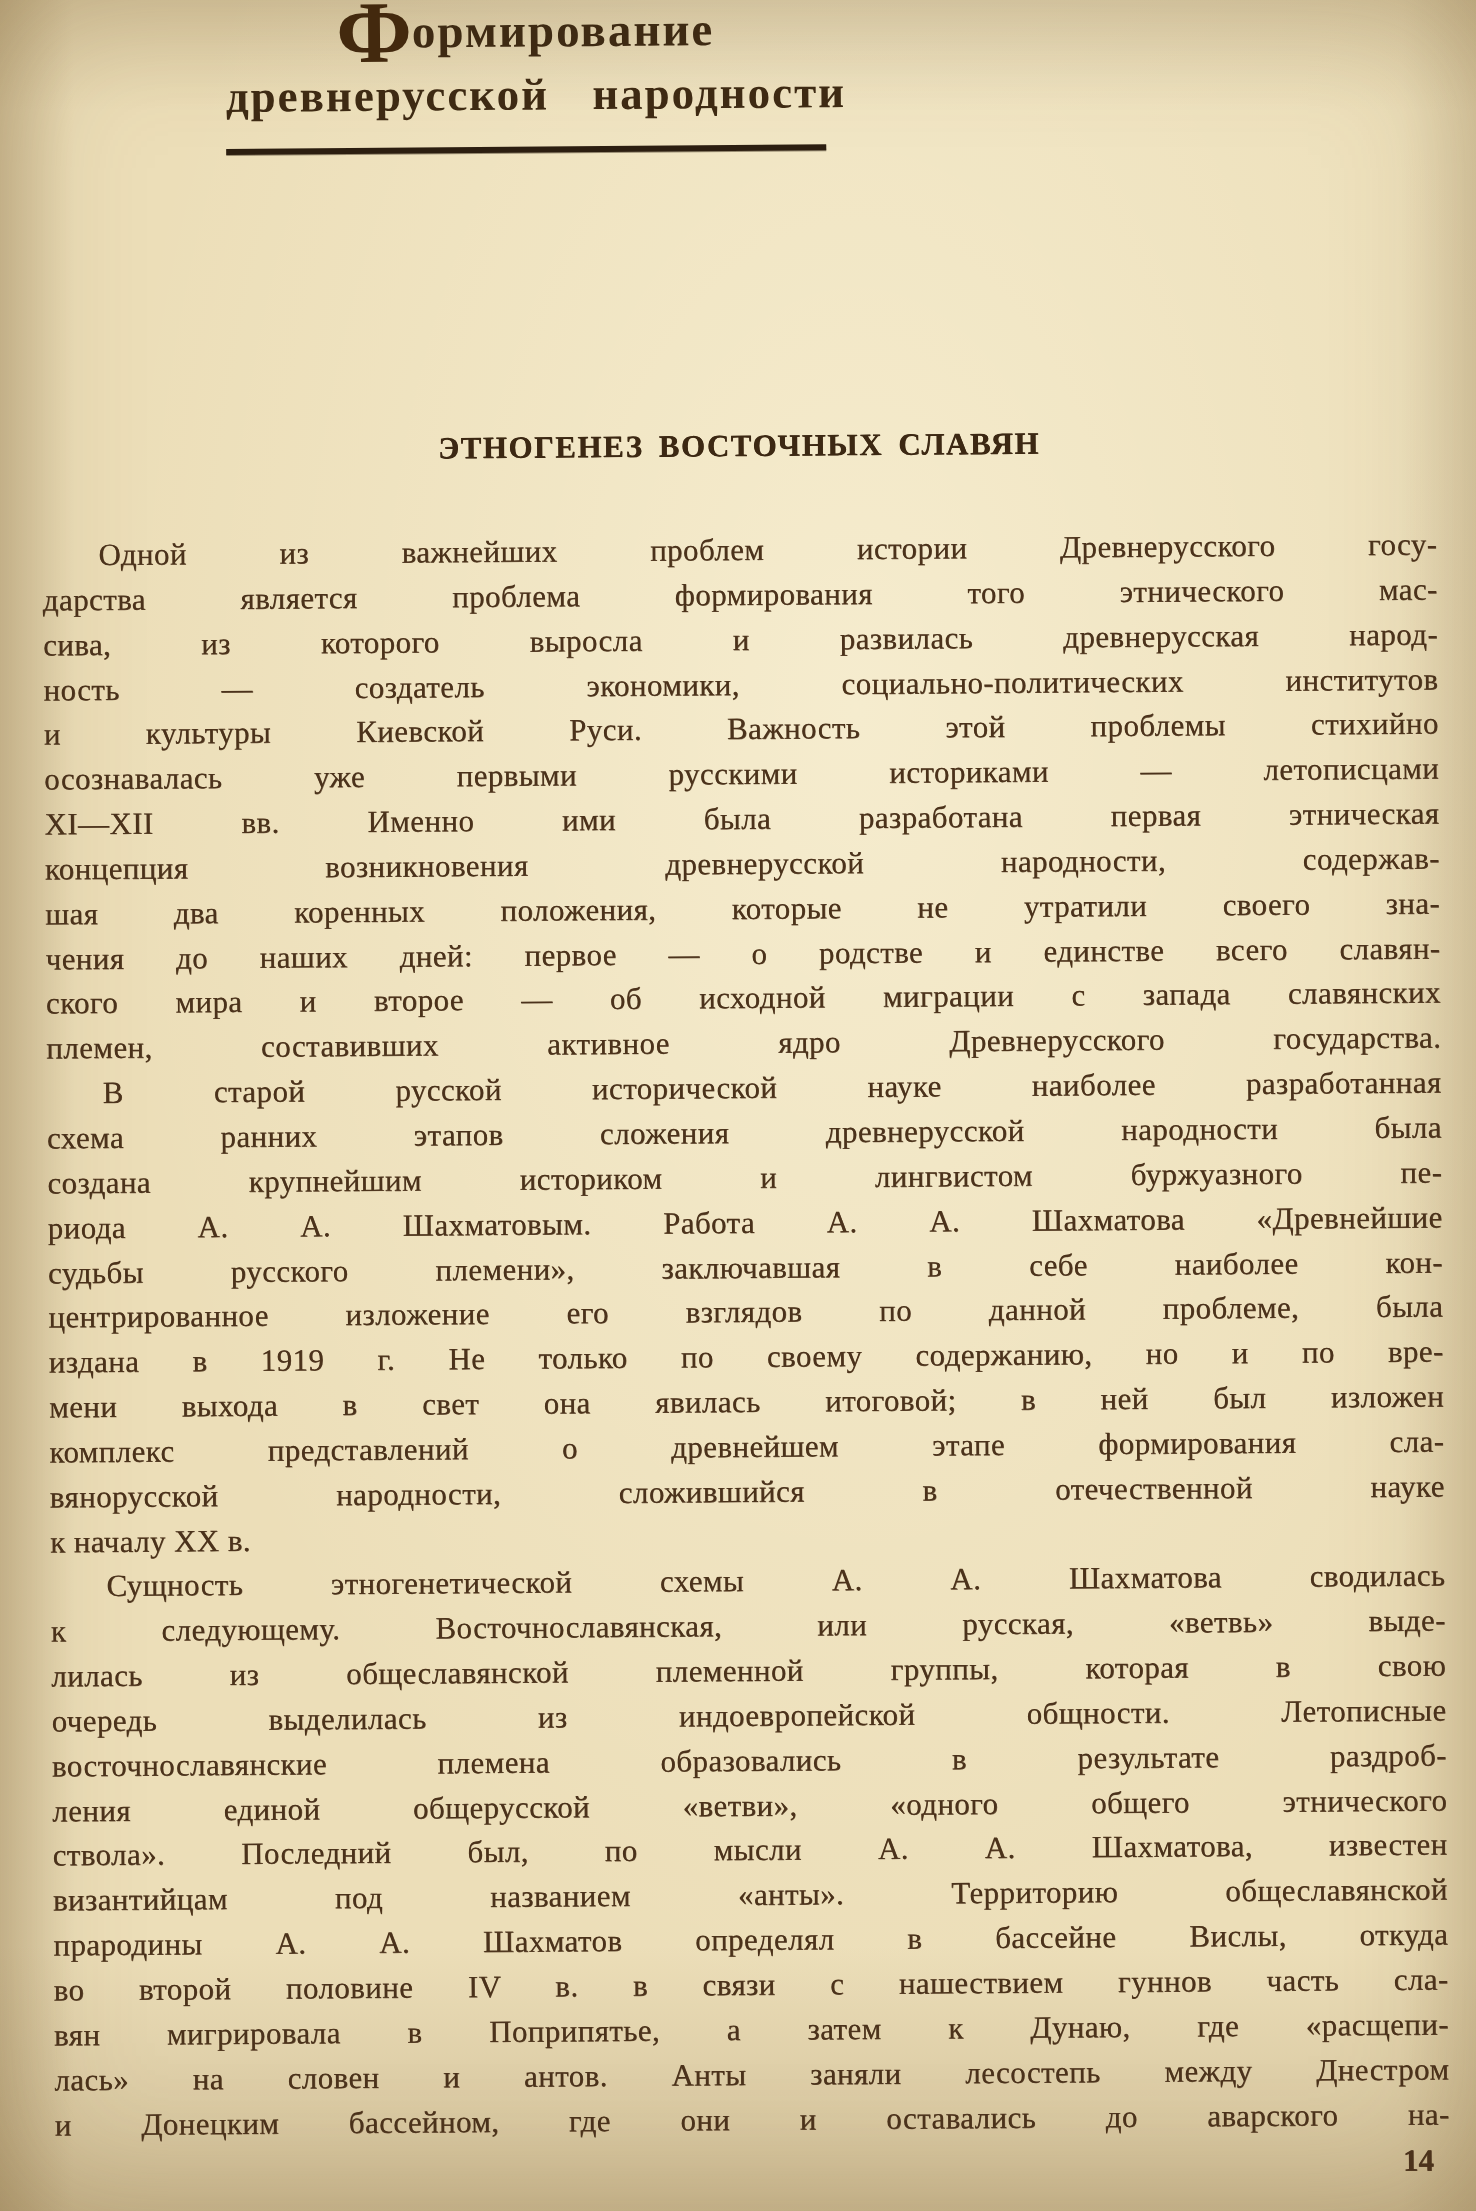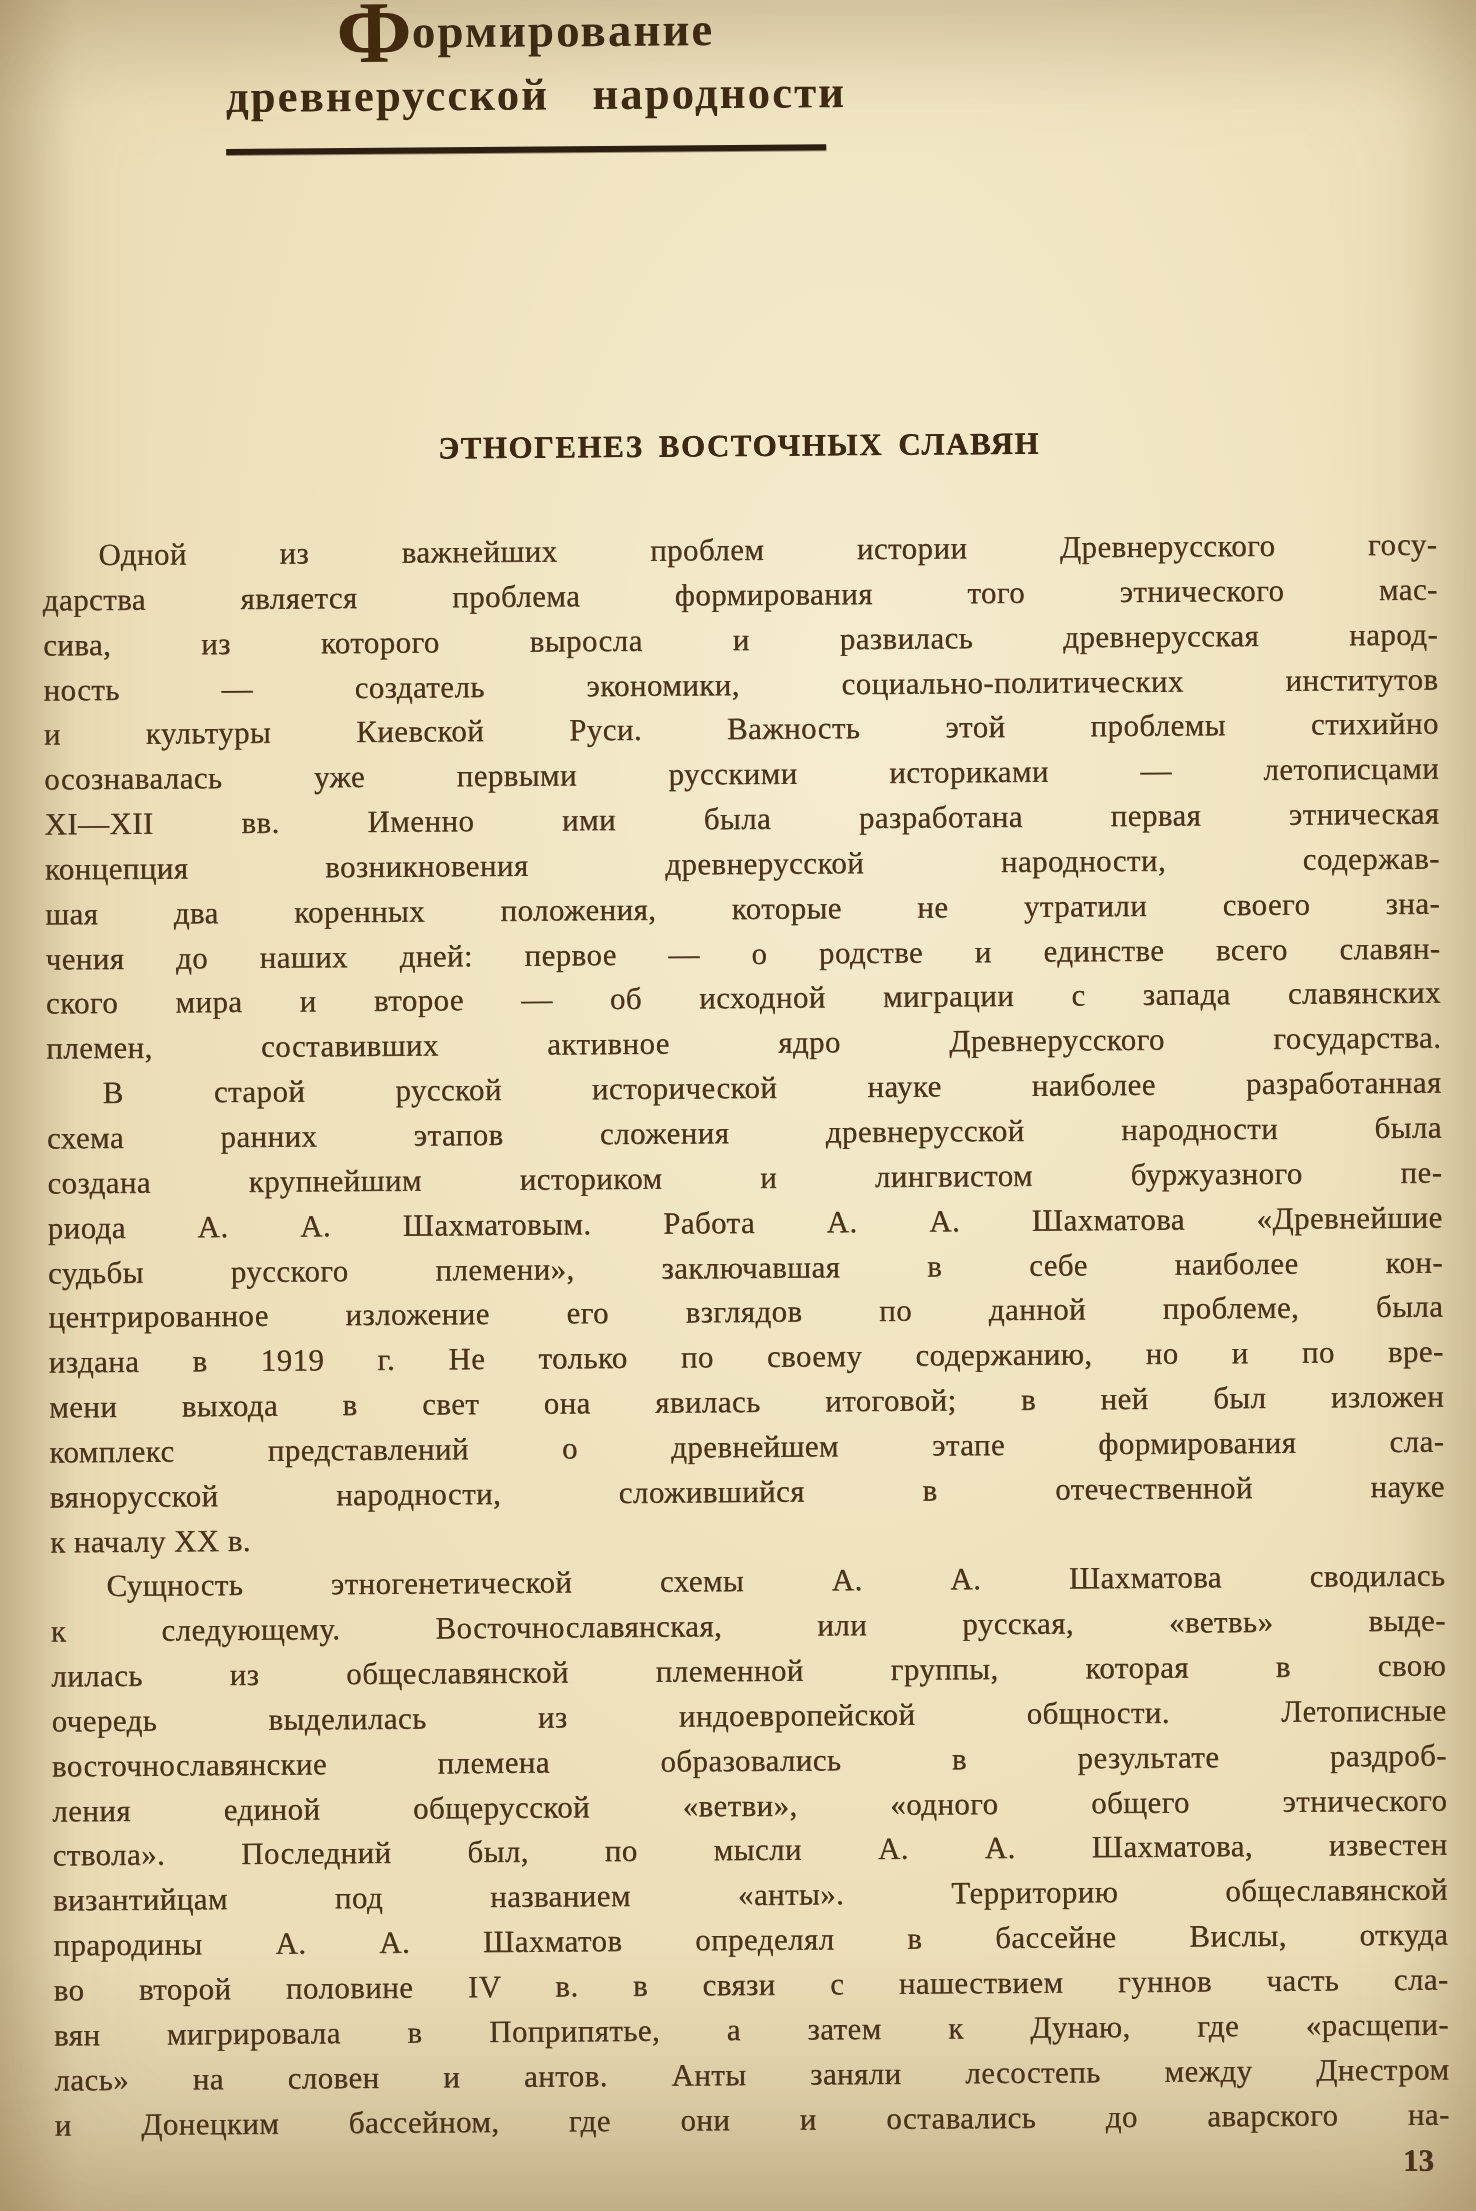--- a/index.html
+++ b/index.html
@@ -130,16 +130,16 @@
         <div class="line">византийцам под названием «анты». Территорию общеславянской</div>
         <div class="line">прародины А. А. Шахматов определял в бассейне Вислы, откуда</div>
         <div class="line">во второй половине IV в. в связи с нашествием гуннов часть сла-</div>
         <div class="line">вян мигрировала в Поприпятье, а затем к Дунаю, где «расщепи-</div>
         <div class="line">лась» на словен и антов. Анты заняли лесостепь между Днестром</div>
         <div class="line">и Донецким бассейном, где они и оставались до аварского на-</div>
       </div>
 
     </main>
 
-    <div class="page-number">13</div>
+    <div class="page-number">14</div>
 
   </div>
 </div>
 
 </body></html>

